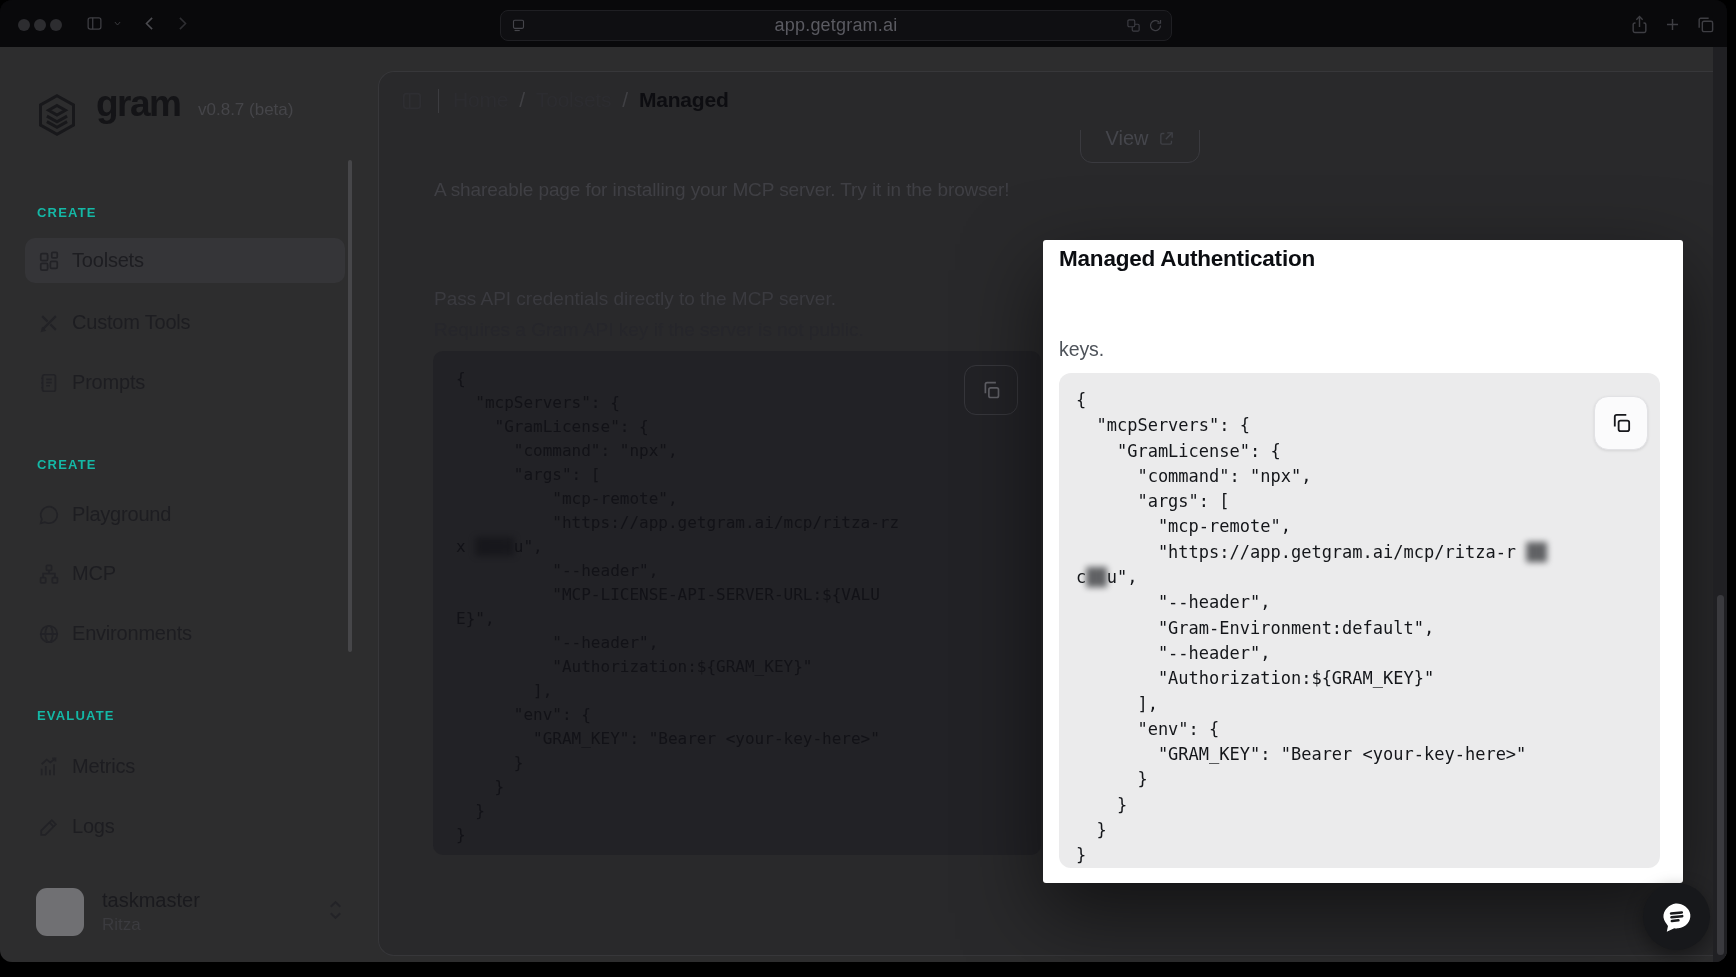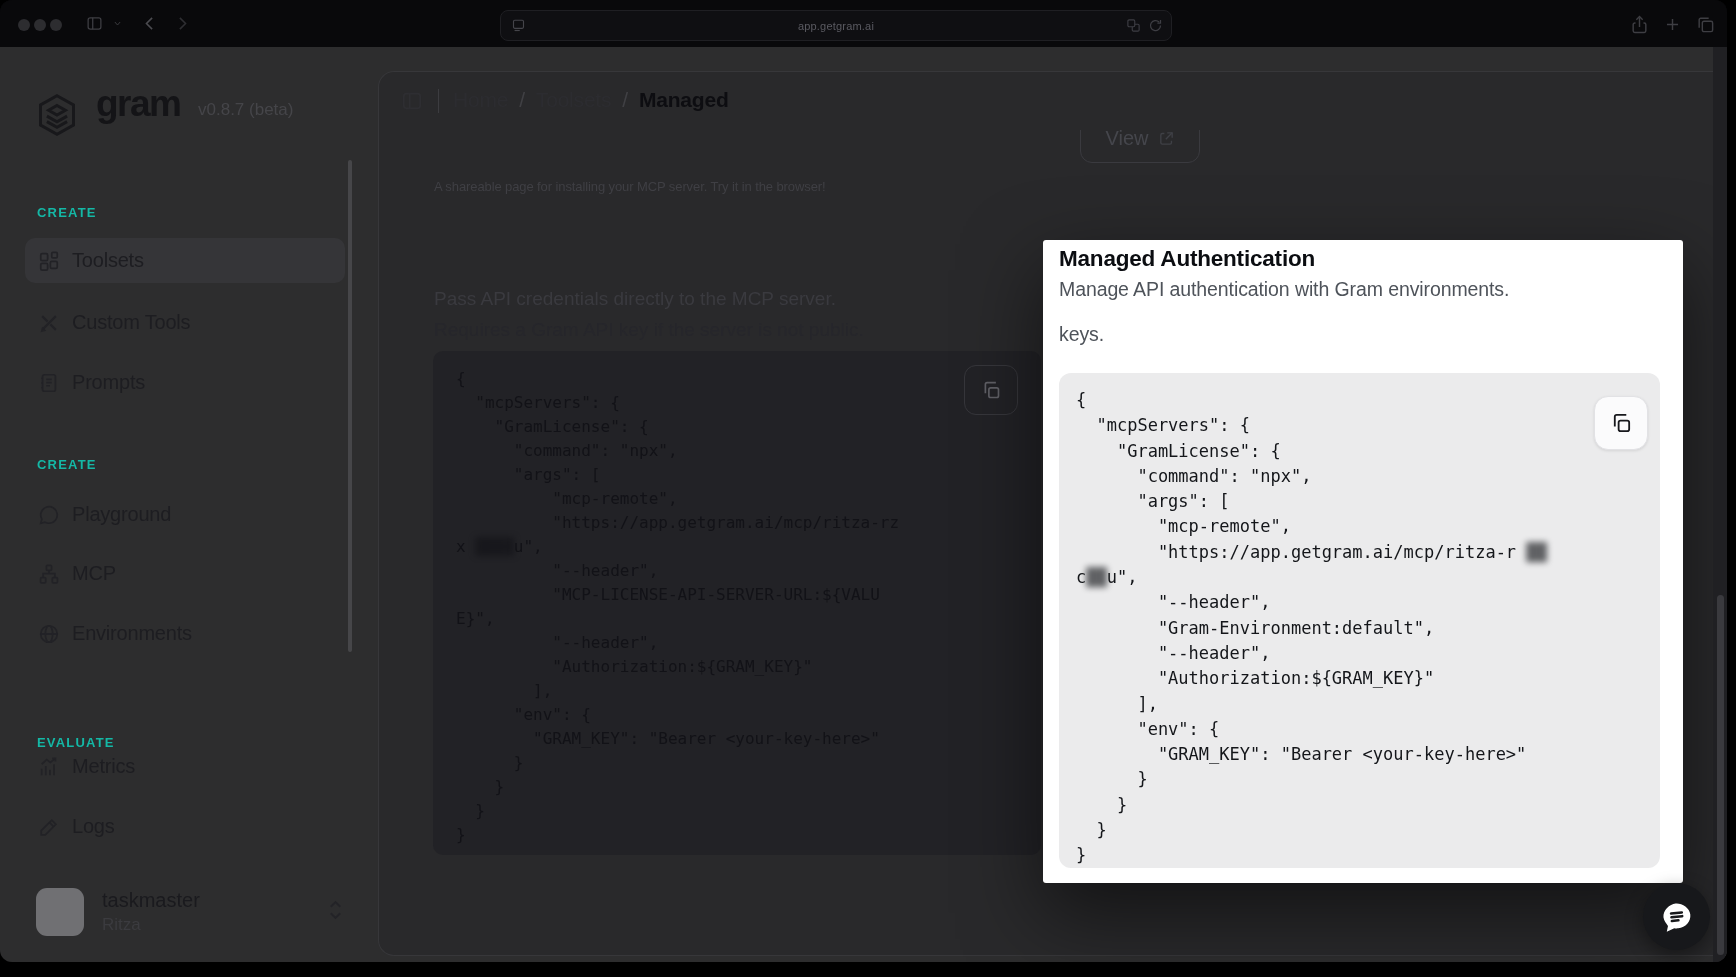--- a/index.html
+++ b/index.html
@@ -10,21 +10,21 @@
   
   .window{position:absolute;left:0;top:0;width:1727px;height:962px;background:#0a0a0c;
           border-radius:12px;overflow:hidden;}
 
   
   .chrome{position:absolute;left:0;top:0;right:0;height:47px;background:#09090b;}
   .tl{position:absolute;top:19px;width:12px;height:12px;border-radius:50%;background:#2d2d30;}
   .chromeic{color:#3e3e43;position:absolute;top:15px;}
   .urlfield{position:absolute;left:500px;top:10px;width:670px;height:29px;border-radius:8px;
             background:#0f0f12;border:1px solid #1f1f23;display:flex;align-items:center;justify-content:center;}
-  .urltext{font-size:11px;color:#5a5a61;letter-spacing:.2px;}
+  .urltext{font-size:18px;color:#5a5a61;letter-spacing:.2px;}
   .url-lefticon{position:absolute;left:10px;top:7px;color:#45454b;}
   .url-righticons{position:absolute;right:8px;top:7px;display:flex;gap:7px;color:#3e3e44;}
 
   
   .page{position:absolute;left:0;top:47px;right:0;bottom:0;background:#2d2d2e;overflow:hidden;}
 
   
   .logo-ic{position:absolute;left:35px;top:45px;color:#18181b;}
   .wordmark{position:absolute;left:96px;top:36px;font-size:37px;font-weight:600;letter-spacing:-1.5px;color:#141417;}
   .version{position:absolute;left:198px;top:53px;font-size:17px;color:#454549;}
@@ -51,21 +51,21 @@
   .cardcontent{position:absolute;left:0;top:58px;right:0;bottom:0;overflow:hidden;}
 
   .installbar{position:absolute;left:52px;top:-6px;width:620px;height:40px;background:#1e1f23;
               border-radius:8px;overflow:hidden;}
   .installbar .code{margin:-3px 0 0 22px;line-height:42px;font-family:"DejaVu Sans Mono",monospace;
                     font-size:16px;color:#44454b;white-space:pre;}
   .viewbtn{position:absolute;left:701px;top:-16px;width:118px;height:47px;border:1.5px solid #3a3a3f;
            border-radius:12px;display:flex;align-items:center;justify-content:center;gap:9px;cursor:pointer;}
   .viewbtn .t{font-size:20px;color:#45464c;}
   .viewbtn .ic{color:#3f4046;}
-  .caption{position:absolute;left:55px;top:49px;font-size:13px;color:#3f3f44;letter-spacing:-.1px;}
+  .caption{position:absolute;left:55px;top:49px;font-size:19px;color:#3f3f44;letter-spacing:-.1px;}
   .h2{position:absolute;left:55px;top:119px;font-size:22px;font-weight:650;color:#0e0e13;letter-spacing:-.2px;}
   .p1{position:absolute;left:55px;top:158px;font-size:19px;color:#3a3a3f;}
   .p2{position:absolute;left:55px;top:189px;font-size:19px;color:#26262b;}
 
   .codeblock{position:absolute;left:54px;top:221px;width:608px;height:504px;background:#222226;border-radius:10px;}
   .codeblock .pre{position:absolute;left:23px;top:16px;right:4px;bottom:4px;overflow:hidden;
                   font-family:"DejaVu Sans Mono",monospace;font-size:16px;line-height:24px;color:#121217;white-space:pre;}
   .copybtn-dim{position:absolute;right:23px;top:14px;width:52px;height:48px;border:1.5px solid #36363b;
                border-radius:12px;display:flex;align-items:center;justify-content:center;color:#606066;cursor:pointer;}
 
@@ -237,21 +237,21 @@
       <span class="ic">
         <svg width="22" height="22" viewBox="0 0 24 24" fill="none" stroke="currentColor" stroke-width="1.9">
             <circle cx="12" cy="12" r="9"></circle>
             <path d="M3 12h18"></path>
             <ellipse cx="12" cy="12" rx="4" ry="9"></ellipse>
           </svg>
         </span>
       <span class="lbl">Environments</span>
     </div>
 
-    <span class="sectlabel" style="top:688px">EVALUATE</span>
+    <span class="sectlabel" style="top:661px">EVALUATE</span>
 
     <div class="nav" style="top:697px">
       <span class="ic">
         <svg width="22" height="22" viewBox="0 0 24 24" fill="none" stroke="currentColor" stroke-width="1.9">
             <path d="M4 21v-7M8.5 21v-10M13 21v-6M17.5 21v-12"></path>
             <path d="M4 9l5.5-5 4 3L19 2.5"></path>
             <path d="M15.5 2.5H19V6"></path>
           </svg>
         </span>
       <span class="lbl">Metrics</span>
@@ -320,22 +320,21 @@
                   <path d="M5 15V5a2 2 0 0 1 2-2h10"></path>
                 </svg>
               </span>
           </div>
         </div>
       </div>
     </div>
 
     <div class="modal">
       <div class="mtitle">Managed Authentication</div>
-      <div class="mdesc" style="top:38px">Manage API authentication with Gram environments.</div>
-      <div class="mdesc" style="top:83px">keys.</div>
+      <div class="mdesc" style="top:98px">keys.</div>
       <div class="mcode">
         <div class="pre"><div><span>{</span></div><div><span>  "mcpServers": {</span></div><div><span>    "GramLicense": {</span></div><div><span>      "command": "npx",</span></div><div><span>      "args": [</span></div><div><span>        "mcp-remote",</span></div><div><span>        "https://app.getgram.ai/mcp/ritza-r</span><span class="redacted"> ██</span></div><div><span>c</span><span class="redacted">██</span><span>u",</span></div><div><span>        "--header",</span></div><div><span>        "Gram-Environment:default",</span></div><div><span>        "--header",</span></div><div><span>        "Authorization:${GRAM_KEY}"</span></div><div><span>      ],</span></div><div><span>      "env": {</span></div><div><span>        "GRAM_KEY": "Bearer &lt;your-key-here&gt;"</span></div><div><span>      }</span></div><div><span>    }</span></div><div><span>  }</span></div><div><span>}</span></div></div>
         <div class="copybtn-light">
           <span>
             <svg width="23" height="23" viewBox="0 0 24 24" fill="none" stroke="currentColor" stroke-width="1.9">
                 <rect x="9" y="9" width="11" height="11" rx="2"></rect>
                 <path d="M5 15V5a2 2 0 0 1 2-2h10"></path>
               </svg>
             </span>
         </div>

